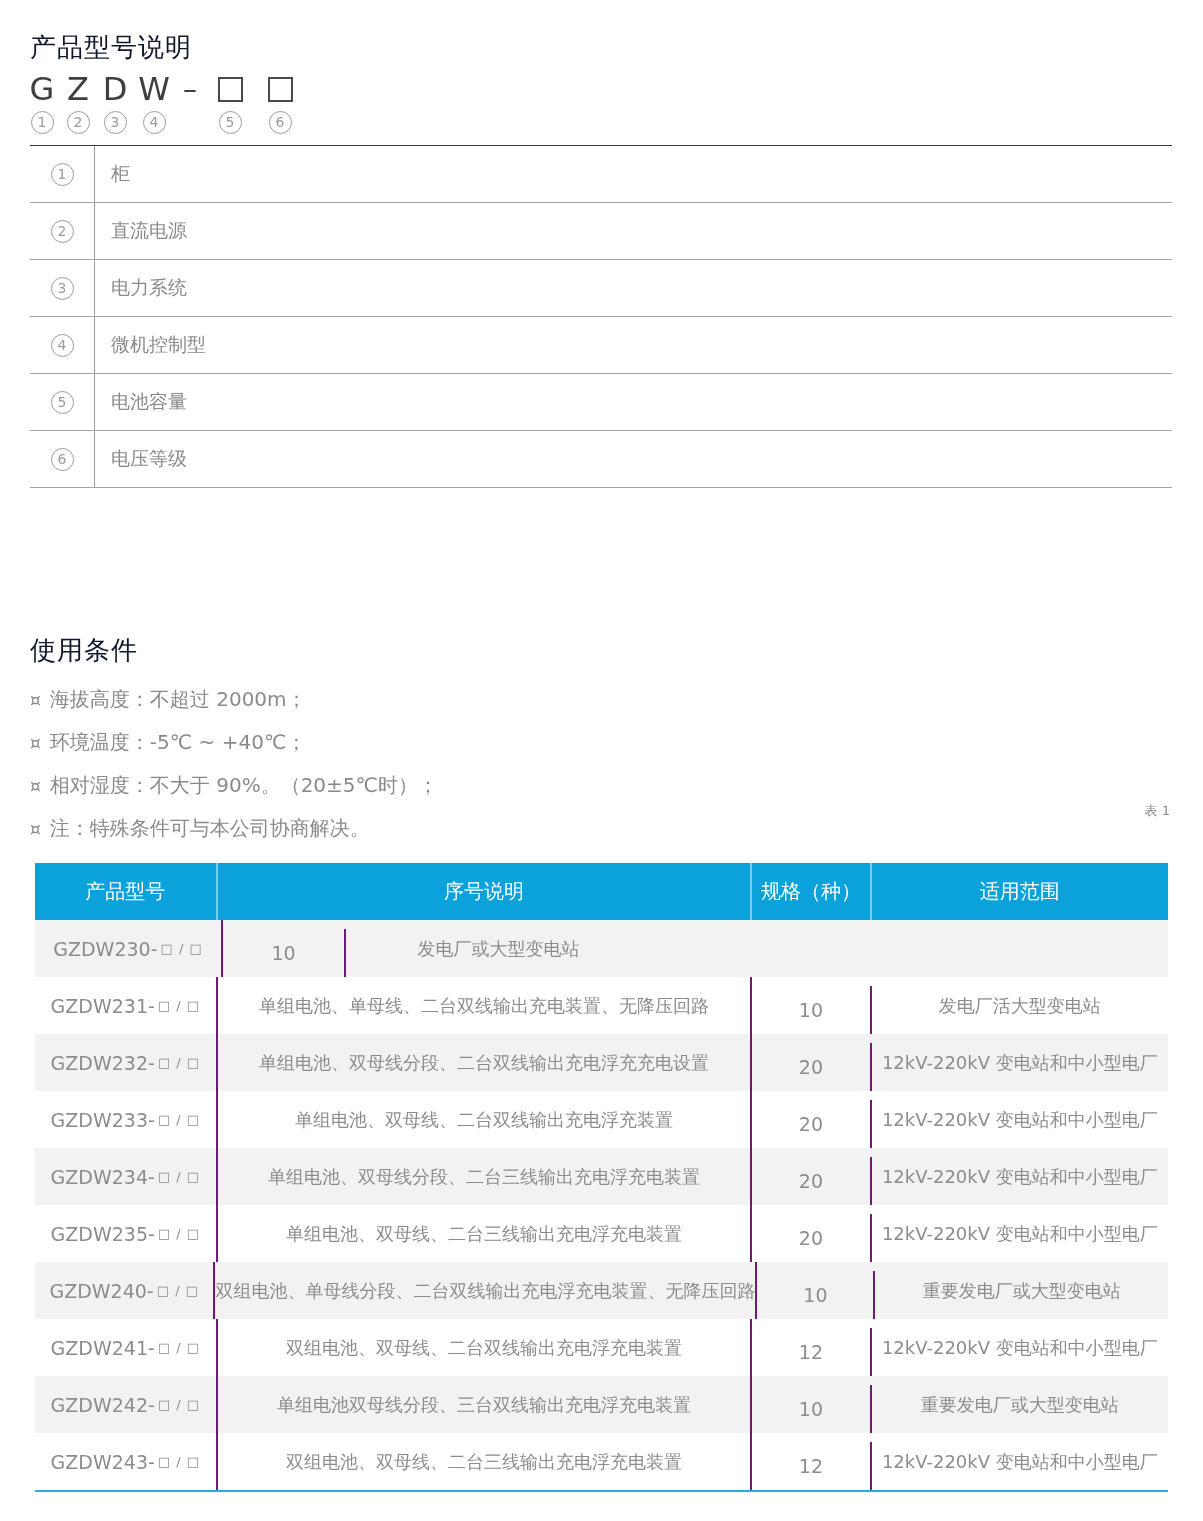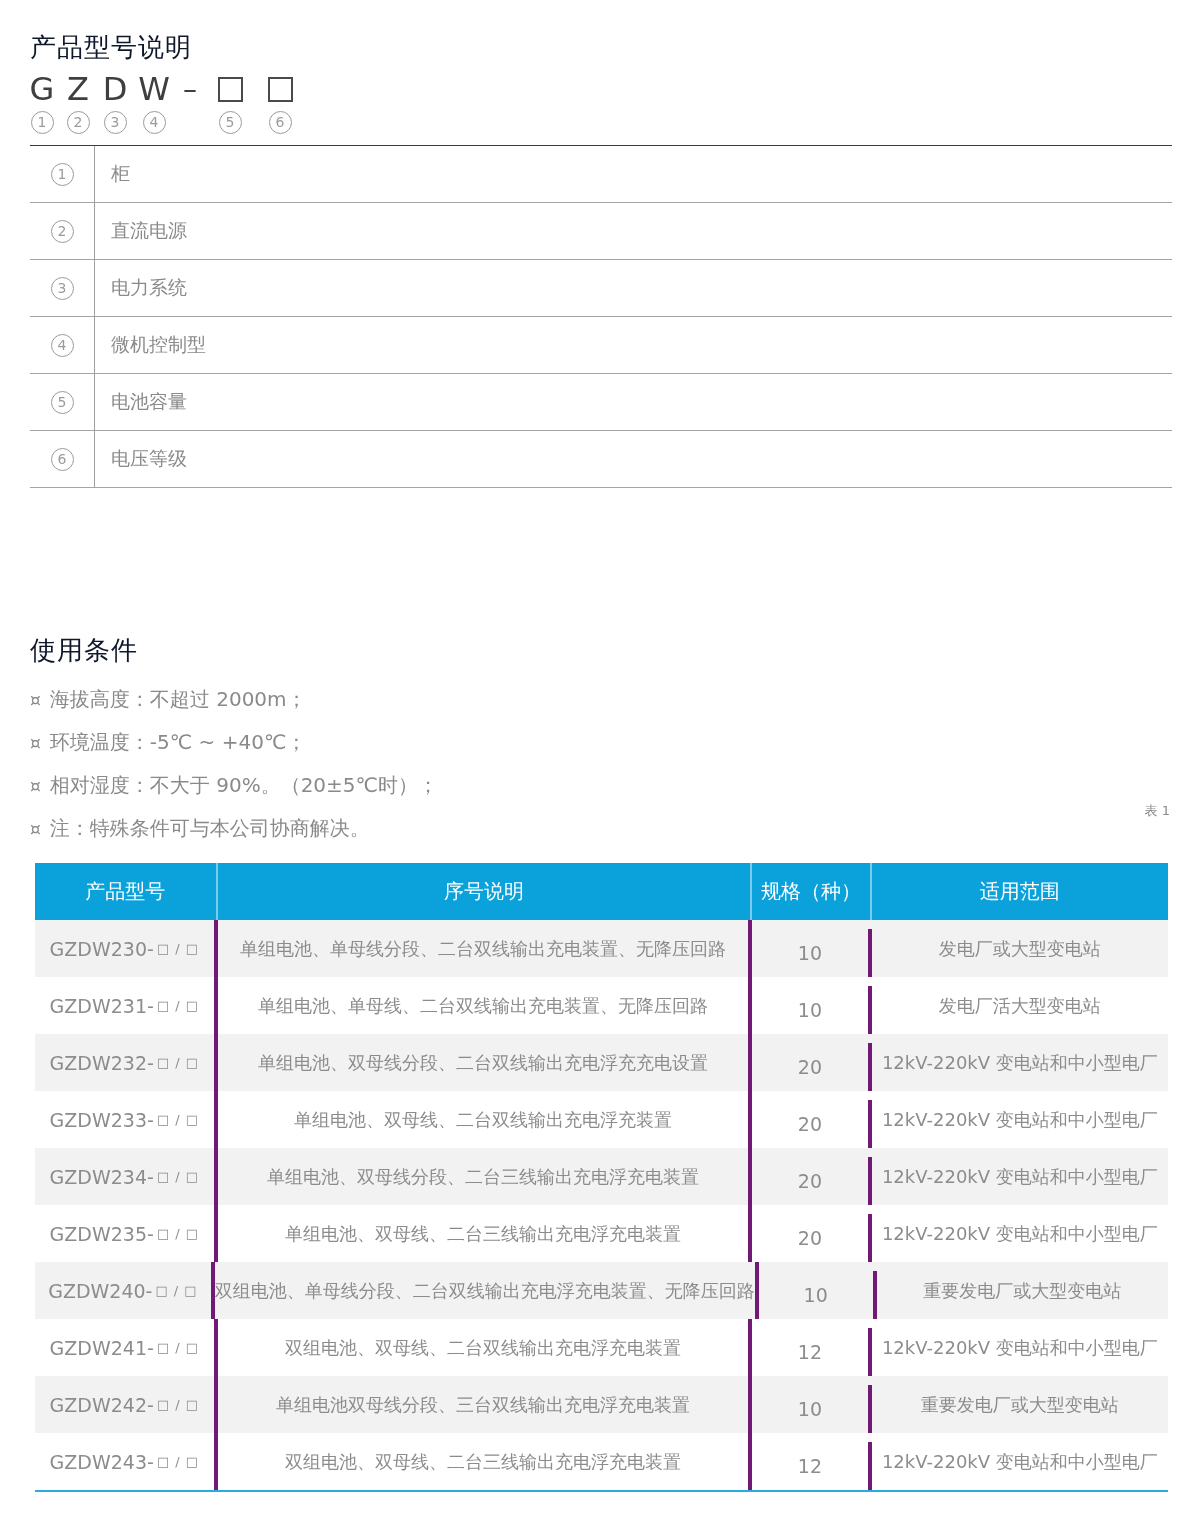--- a/index.html
+++ b/index.html
@@ -80,21 +80,21 @@
     text-align: center;
   }
   .c1 { width: 188px; }
   .c2 { width: 550px; }
   .c3 { width: 123px; }
   .c4 { width: 305px; }
   .mt-row { display: flex; height: 57px; background: #ffffff; }
   .mt-row:nth-child(even) { background: #f2f2f2; }
   .mt-row .mt-cell {
     color: #8c8c8c;
-    border-right: 4px solid #701a75;
+    border-right: 2px solid #701a75;
   }
   .mt-row .mt-cell:last-child { border-right: none; }
   .mt-row .c1 { font-size: 19px; }
   .mt-row .c2 { font-size: 18px; white-space: nowrap; }
   .mt-row .c3 { font-size: 19px; margin-top: 9px; }
   .mt-row .c4 { font-size: 18px; white-space: nowrap; }
   .model-boxes { font-size: 13px; color: #8c8c8c; margin-left: 3px; letter-spacing: 1px; }
 </style>
 </head>
 <body>
@@ -215,21 +215,20 @@
     <div class="mt-cell c2">序号说明</div>
     <div class="mt-cell c3">规格（种）</div>
     <div class="mt-cell c4">适用范围</div>
   </div>
 
   <div class="mt-row">
     <div class="mt-cell c1">
         <span>GZDW230-</span>
         <span class="model-boxes">□ / □</span>
       </div>
-    <div class="mt-cell c2">单组电池、单母线分段、二台双线输出充电装置、无降压回路</div>
     <div class="mt-cell c3">10</div>
     <div class="mt-cell c4">发电厂或大型变电站</div>
   </div>
   <div class="mt-row">
     <div class="mt-cell c1">
         <span>GZDW231-</span>
         <span class="model-boxes">□ / □</span>
       </div>
     <div class="mt-cell c2">单组电池、单母线、二台双线输出充电装置、无降压回路</div>
     <div class="mt-cell c3">10</div>

